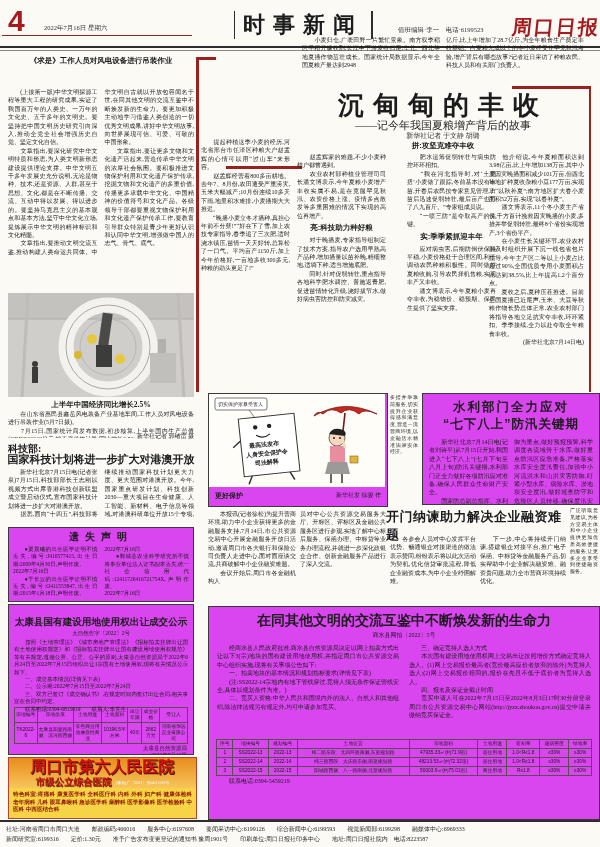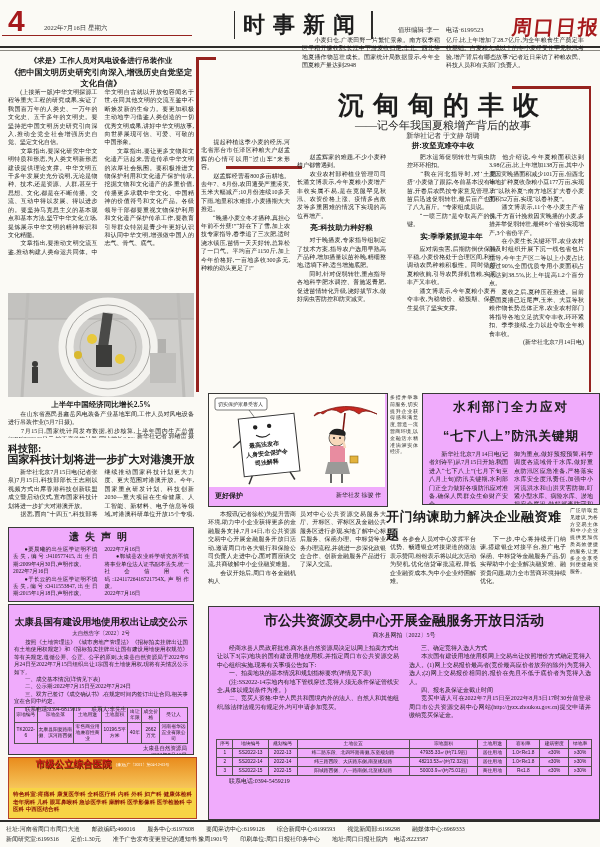--- a/index.html
+++ b/index.html
@@ -10,21 +10,21 @@
   .t6{font-size:6px;line-height:8.4px;}
   .t55{font-size:5.5px;line-height:7.4px;}
   .t5{font-size:5px;line-height:6.8px;}
   .cols2{column-count:2;column-gap:7px;}
   .sans{font-family:"Liberation Sans",sans-serif;}
   .bold{font-weight:bold;}
   .ctr{text-align:center;}
   .red{color:#a6191c;}
   .hr{background:#2e2d2b;}
   .redline{background:#96231f;}
-  .boxed{border:1px solid #3a3a38;background:#f0abfc;}
+  .boxed{border:1px solid #3a3a38;background:#d946ef;}
   .subhead{font-weight:bold;text-align:center;font-size:7.5px;line-height:10px;margin:3px 0;
            font-family:"Liberation Sans",sans-serif;white-space:normal;}
   table.land{border-collapse:collapse;width:100%;}
   table.land th,table.land td{border:0.8px solid #55524e;font-size:4.8px;line-height:6px;
            padding:1px 1px;text-align:center;font-family:"Liberation Sans",sans-serif;font-weight:normal;}
   .adbox{border:1px solid #b4432a;}
 </style>
 </head>
 <body>
 
@@ -41,21 +41,20 @@
   </div>
 
   <div class="abs" style="left:398px;top:26px;font-size:6.5px;color:#333;">值班编辑·李一　电话·6199523</div>
 
   <div class="abs red bold" style="left:512px;top:14px;font-size:20px;letter-spacing:2px;transform:skewX(-6deg);font-family:'Liberation Serif',serif;">周口日报</div>
 
   <div class="abs hr" style="left:0;top:46px;width:600px;height:2px;"></div>
   <div class="abs" style="left:0;top:49.5px;width:600px;height:0.75px;background:#8a8881;"></div>
 
   <div class="abs ctr bold" style="left:8px;top:56px;width:186px;font-size:7.5px;line-height:10px;">《求是》工作人员对风电设备进行吊装作业</div>
-  <div class="abs ctr bold" style="left:6px;top:67px;width:190px;font-size:8.2px;line-height:11px;">《把中国文明历史研究引向深入,增强历史自觉坚定文化自信》</div>
   <div class="abs t6 jt cols2" style="left:8px;top:88px;width:186px;height:202px;">　　(上接第一版)中华文明探源工程等重大工程的研究成果,实证了我国百万年的人类史、一万年的文化史、五千多年的文明史。要坚持把中国文明历史研究引向深入,推动全党全社会增强历史自觉、坚定文化自信。
 　　文章指出,要深化研究中华文明特质和形态,为人类文明新形态建设提供理论支撑。中华文明五千多年发展史充分说明,无论是物种、技术,还是资源、人群,甚至于思想、文化,都是在不断传播、交流、互动中得以发展、得以进步的。要坚持马克思主义的基本观点和基本方法,坚守中华文化立场,提炼展示中华文明的精神标识和文化精髓。
 　　文章指出,要推动文明交流互鉴,推动构建人类命运共同体。中华文明自古就以开放包容闻名于世,在同其他文明的交流互鉴中不断焕发新的生命力。要更加积极主动地学习借鉴人类创造的一切优秀文明成果,讲好中华文明故事,向世界展现可信、可爱、可敬的中国形象。
 　　文章指出,要让更多文物和文化遗产活起来,营造传承中华文明的浓厚社会氛围。要积极推进文物保护利用和文化遗产保护传承,挖掘文物和文化遗产的多重价值,传播更多承载中华文化、中国精神的价值符号和文化产品。各级领导干部都要重视文物保护利用和文化遗产保护传承工作,要教育引导群众特别是青少年更好认识和认同中华文明,增强做中国人的志气、骨气、底气。</div>
 
   <div class="abs" style="left:8px;top:293px;width:186px;height:104px;">
     <svg width="186" height="104" viewBox="0 0 186 104">
       <rect width="186" height="104" fill="#cfcecb"></rect>
       <rect x="0" y="0" width="186" height="26" fill="#c3c2bf"></rect>
       <line x1="0" y1="26" x2="186" y2="26" stroke="#aeadaa" stroke-width="1"></line>
@@ -124,20 +123,21 @@
         <td>河南省华远置业有限公司</td>
       </tr>
     </tbody>
       </table>
     <div class="t55" style="text-align:right;margin:1px 6px;white-space:pre-line;">太康县自然资源局
 2022年7月16日</div>
   </div>
 
   <div class="abs adbox" style="left:8px;top:757px;width:187px;height:60px;background:#f7d445;">
     <div style="height:30px;background:linear-gradient(#e98c1d,#f6c55a);text-align:center;">
+      <div class="bold sans" style="font-size:16px;line-height:18px;color:#d40f12;text-shadow:0.8px 0.8px 0 #3a1c00;">周口市第六人民医院</div>
       <div style="display:flex;justify-content:center;align-items:center;gap:4px;">
         <span class="bold sans" style="font-size:9.5px;color:#c21014;text-shadow:0.5px 0.5px 0 #5a2c00;">市级公立综合医院</span>
         <span style="font-size:4px;color:#fff;">(豫)医广〔2021〕第04-12-03号</span>
       </div>
     </div>
     <div class="bold sans jt" style="font-size:5.6px;line-height:7.6px;color:#8d1307;margin:3px 4px 0 4px;">特色科室:疼痛科 康复医学科 全科医疗科 内科 外科 妇产科 健康体检科 老年病科 儿科 眼耳鼻喉科 急诊医学科 麻醉科 医学影像科 医学检验科 中医科 中西医结合科</div>
     <div style="margin:1px 4px;">
       
       
     </div>
@@ -220,38 +220,38 @@
     <div style="display:flex;justify-content:space-between;padding:0 6px;">
       <span style="font-size:7px;font-weight:bold;">更好保护</span>
       <span style="font-size:6px;">新华社发 徐骏 作</span>
     </div>
   </div>
 
   <div class="abs t5 jt" style="left:390px;top:395px;width:28px;height:108px;color:#2a2a2a;">多措并举靠前服务,切实提升企业获得感和满意度,营造一流营商环境,以金融活水精准滴灌实体经济。</div>
 
   <div class="abs boxed" style="left:422px;top:393px;width:176px;height:110px;">
     <div class="ctr bold sans" style="font-size:12.5px;margin-top:5px;letter-spacing:2px;">水利部门全力应对</div>
-    <div class="ctr bold sans" style="font-size:12.5px;letter-spacing:1px;margin-top:12px;">“七下八上”防汛关键期</div>
+    <div class="ctr bold sans" style="font-size:12.5px;letter-spacing:1px;">“七下八上”防汛关键期</div>
     <div style="display:flex;gap:6px;margin:5px 6px 0 6px;">
       <div class="t6 jt" style="width:79px;height:66px;overflow:hidden;">　　新华社北京7月14日电(记者刘诗平)从7月15日开始,我国进入“七下八上”(七月下旬至八月上旬)防汛关键期,水利部门正全力做好各项防汛应对准备,确保人民群众生命财产安全。
 　　国家防总副总指挥、水利部部长要求,各级水利部门要全面进入主汛期工作状态,以防</div>
       <div class="t6 jt" style="width:79px;height:66px;overflow:hidden;">御为重点,做好预报预警,科学调度各流域骨干水库,做好重点防汛区应急准备,严格落实水库安全度汛责任,加强中小河流洪水和山洪灾害防御,盯紧小型水库、病险水库、淤地坝安全度汛,做好巡查防守和危险区人员转移,确保度汛安全,压实各级防汛责任。</div>
     </div>
   </div>
 
   <div class="abs bold sans" style="left:386px;top:508px;width:182px;font-size:13px;letter-spacing:0.5px;">开门纳谏助力解决企业融资难题</div>
   <div class="abs t6 jt" style="left:208px;top:510px;width:88px;height:92px;">　　本报讯(记者徐松)为提升营商环境,助力中小企业获得更多的金融服务支持,7月14日,市公共资源交易中心开展金融服务开放日活动,邀请周口市各大银行和保险公司负责人走进中心,面对面座谈交流,共商破解中小企业融资难题。
 　　会议开始后,周口市各金融机构人</div>
   <div class="abs t6 jt" style="left:300px;top:510px;width:86px;height:92px;">员对中心公共资源交易服务大厅、开标区、评标区及金融公共服务区进行参观,实地了解中心标后服务、保函办理、中标贷等业务办理流程,并就进一步深化政银企合作、创新金融服务产品进行了深入交流。</div>
   <div class="abs t6 jt" style="left:390px;top:535px;width:86px;height:67px;">　　各参会人员对中心发挥平台优势、畅通银企对接渠道的做法表示赞同,纷纷表示将以此次活动为契机,优化信贷审批流程,降低企业融资成本,为中小企业纾困解难。</div>
   <div class="abs t6 jt" style="left:480px;top:535px;width:86px;height:67px;">　　下一步,中心将持续开门纳谏,搭建银企对接平台,推广电子保函、中标贷等金融服务产品,切实帮助中小企业解决融资难、融资贵问题,助力全市营商环境持续优化。</div>
   <div class="abs t5 jt" style="left:570px;top:508px;width:28px;height:94px;">广泛听取意见建议,为各方交易主体和中小企业提供更加优质高效便捷的服务,让更多企业享受到便捷融资服务。</div>
 
   <div class="abs boxed" style="left:208px;top:606px;width:390px;height:212px;border-width:1.5px;">
-    <div class="ctr bold sans" style="font-size:14px;margin-top:5px;">市公共资源交易中心开展金融服务开放日活动</div>
+    <div class="ctr bold sans" style="font-size:14px;margin-top:5px;">在同其他文明的交流互鉴中不断焕发新的生命力</div>
     <div class="ctr" style="font-size:6px;margin-top:1px;">商水县网拍〔2022〕5号</div>
     <div style="display:flex;gap:10px;margin:4px 8px 0 8px;">
       <div class="t6 jt" style="width:182px;height:92px;overflow:hidden;">　　经商水县人民政府批准,商水县自然资源局决定以网上拍卖方式出让以下3(宗)地块的国有建设用地使用权,并指定周口市公共资源交易中心组织实施,现将有关事项公告如下:
 　　一、拍卖地块的基本情况和规划指标要求(详情见下表)
 　　(注:SS2022-14宗地内有地下管线穿过,竞得人须无条件保证管线安全,具体以规划条件为准。)
 　　二、竞买人资格:中华人民共和国境内外的法人、自然人和其他组织,除法律法规另有规定外,均可申请参加竞买。</div>
       <div class="t6 jt" style="width:182px;height:92px;overflow:hidden;">　　三、确定竞得入选人方式
 　　本次国有建设用地使用权网上交易出让按照增价方式确定竞得入选人。(1)网上交易报价最高者(竞价最高应价者放弃的除外)为竞得入选人;(2)网上交易报价相同的,报价在先且不低于底价者为竞得入选人。
 　　四、报名及保证金截止时间
 　　竞买申请人可在2022年7月15日至2022年8月3日17时30分前登录周口市公共资源交易中心网站(http://jyzx.zhoukou.gov.cn)提交申请并缴纳竞买保证金。</div>

